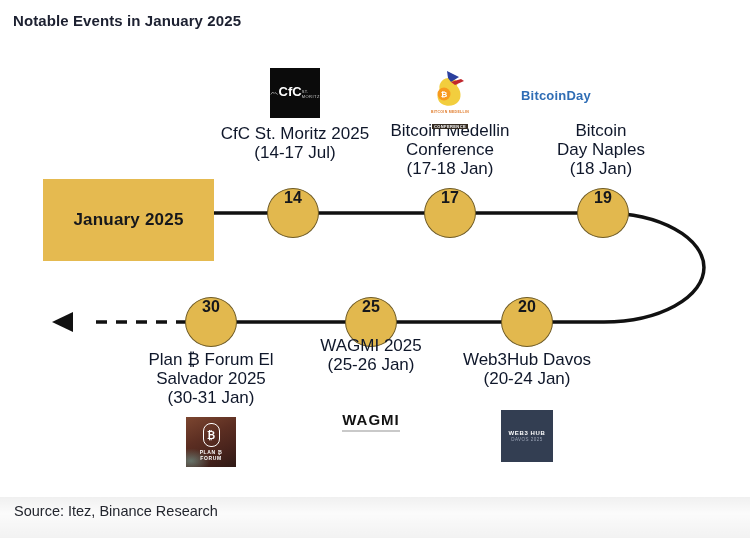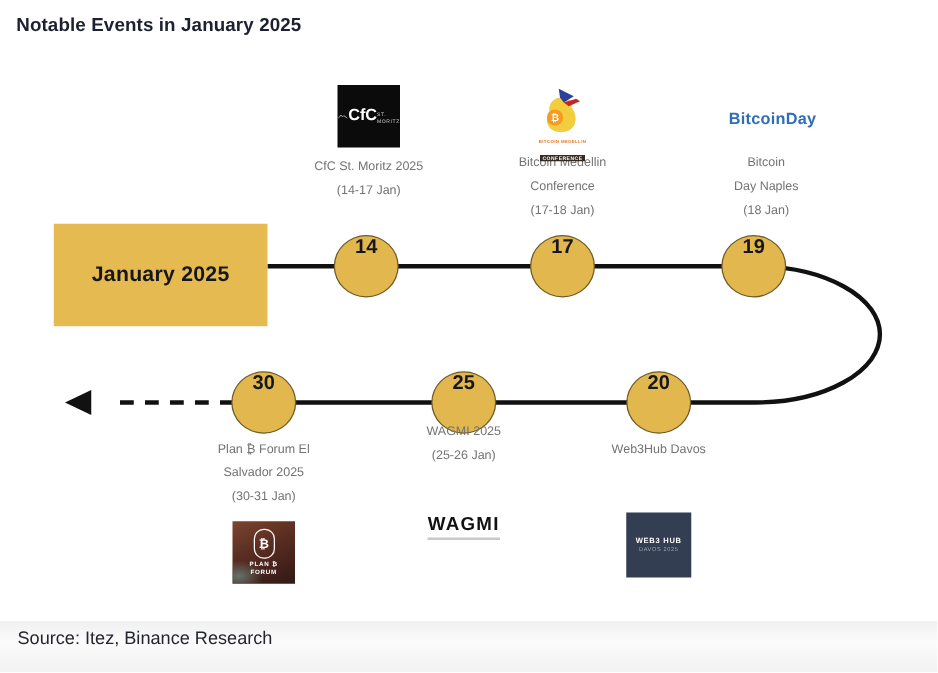--- a/index.html
+++ b/index.html
@@ -28,36 +28,36 @@
     font-size:17px;font-weight:bold;color:#15171c;letter-spacing:.2px;
   }
   .node{
     position:absolute;width:52px;height:50px;border-radius:50%;z-index:2;
     background:#E2B84E;border:1.5px solid #6d5a26;box-sizing:border-box;
     display:flex;justify-content:center;
     font-size:16px;font-weight:bold;color:#15171c;
   }
   .evt-label{
     position:absolute;width:200px;z-index:2;text-align:center;
-    font-size:10px;line-height:19px;color:#737373;
+    font-size:17px;line-height:19px;color:#0f172a;
   }
   
   .logo{position:absolute;z-index:2;}
   .cfc-logo{
     left:270px;top:68px;width:50px;height:50px;background:#0b0b0b;
     display:flex;flex-direction:row;align-items:center;justify-content:center;
   }
   .cfc-text{color:#fff;font-weight:bold;font-size:13px;line-height:12px;margin-top:-2px;}
   .cfc-sub{color:#cfcfcf;font-size:4px;letter-spacing:.5px;margin-top:1px;}
   .medellin-logo{left:427px;top:70px;width:46px;height:48px;text-align:center;}
   .medellin-lines{margin-top:-2px;}
   .medellin-l1{font-size:3.5px;color:#e07b2a;font-weight:bold;letter-spacing:.3px;}
   .medellin-l2{display:inline-block;font-size:4px;color:#fff;background:#342a20;
     font-weight:bold;padding:0 2px;letter-spacing:.4px;}
-  .bitcoinday-logo{left:553px;top:86px;width:100px;text-align:right;}
+  .bitcoinday-logo{left:521px;top:86px;width:100px;text-align:left;}
   .bitcoinday-text{font-size:13px;font-weight:bold;color:#2f6db5;letter-spacing:.2px;position:relative;}
   .planb-logo{
     left:186px;top:417px;width:50px;height:50px;
     background:
       radial-gradient(28px 18px at 10% 88%, rgba(110,140,130,.75), rgba(110,140,130,0) 70%),
       linear-gradient(155deg, #7c4630 0%, #5c2e22 40%, #48231c 70%, #2f1a16 100%);
     display:flex;flex-direction:column;align-items:center;justify-content:center;
   }
   .planb-badge{
     width:15px;height:22px;border:1px solid #fff;border-radius:8px;
@@ -109,44 +109,45 @@
   </div>
   <div class="node" style="left:345px;top:297px">
     <span>25</span>
   </div>
   <div class="node" style="left:501px;top:297px">
     <span>20</span>
   </div>
 
   <div class="evt-label" style="left:195px;top:124px">
     <div>CfC St. Moritz 2025</div>
-    <div>(14-17 Jan)</div>
+    <div>(14-17 Jul)</div>
   </div>
   <div class="evt-label" style="left:350px;top:121px">
     <div>Bitcoin Medellin</div>
     <div>Conference</div>
     <div>(17-18 Jan)</div>
   </div>
-  <div class="evt-label" style="left:513px;top:121px">
+  <div class="evt-label" style="left:501px;top:121px">
     <div>Bitcoin</div>
     <div>Day Naples</div>
     <div>(18 Jan)</div>
   </div>
 
   <div class="evt-label" style="left:111px;top:350px">
     <div>Plan ₿ Forum El</div>
     <div>Salvador 2025</div>
     <div>(30-31 Jan)</div>
   </div>
   <div class="evt-label" style="left:271px;top:336px">
     <div>WAGMI 2025</div>
     <div>(25-26 Jan)</div>
   </div>
   <div class="evt-label" style="left:427px;top:350px">
     <div>Web3Hub Davos</div>
+    <div>(20-24 Jan)</div>
   </div>
 
   <div class="logo cfc-logo">
     <svg width="34" height="14" viewBox="0 0 34 14">
       <polyline points="3,13 11,3 16,9 20,5 31,13" fill="none" stroke="#ffffff" stroke-width="2"></polyline>
     </svg>
     <div class="cfc-text">CfC</div>
     <div class="cfc-sub">ST. MORITZ</div>
   </div>
 

